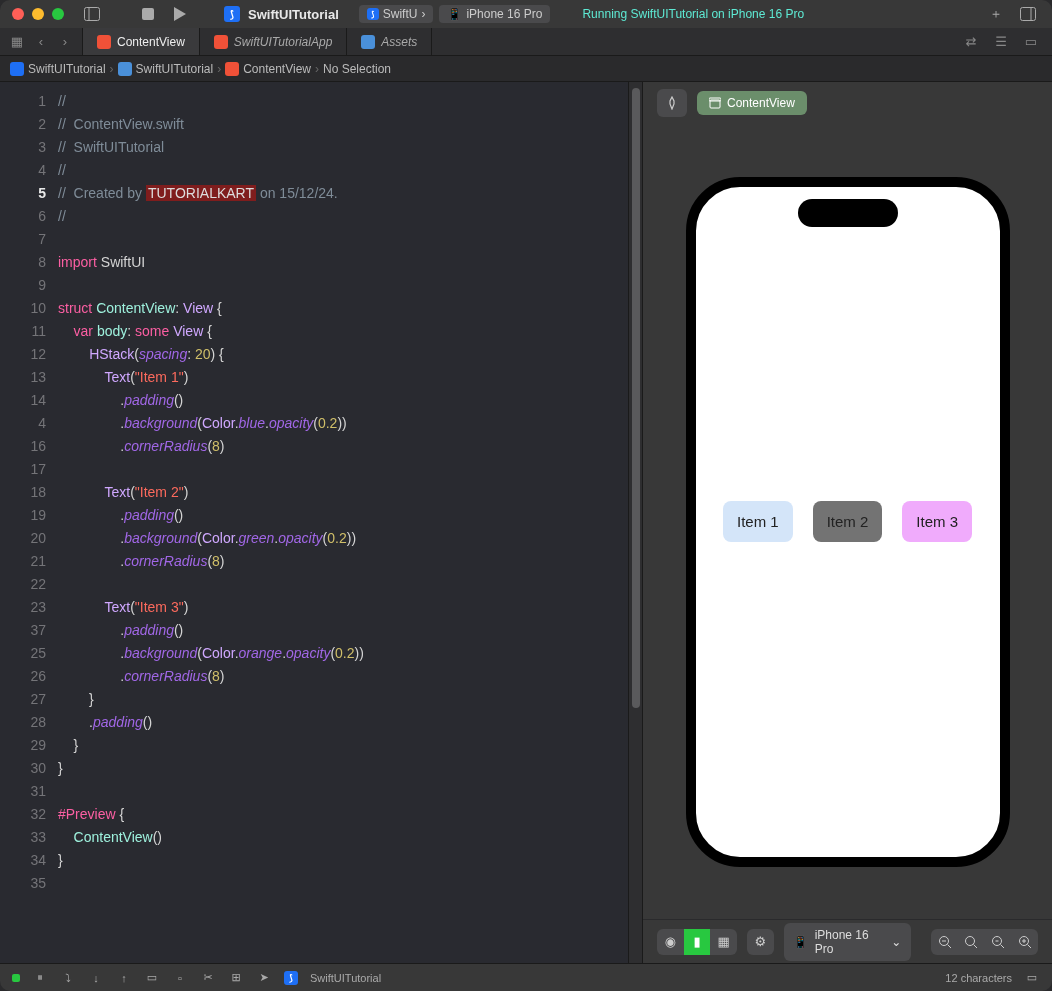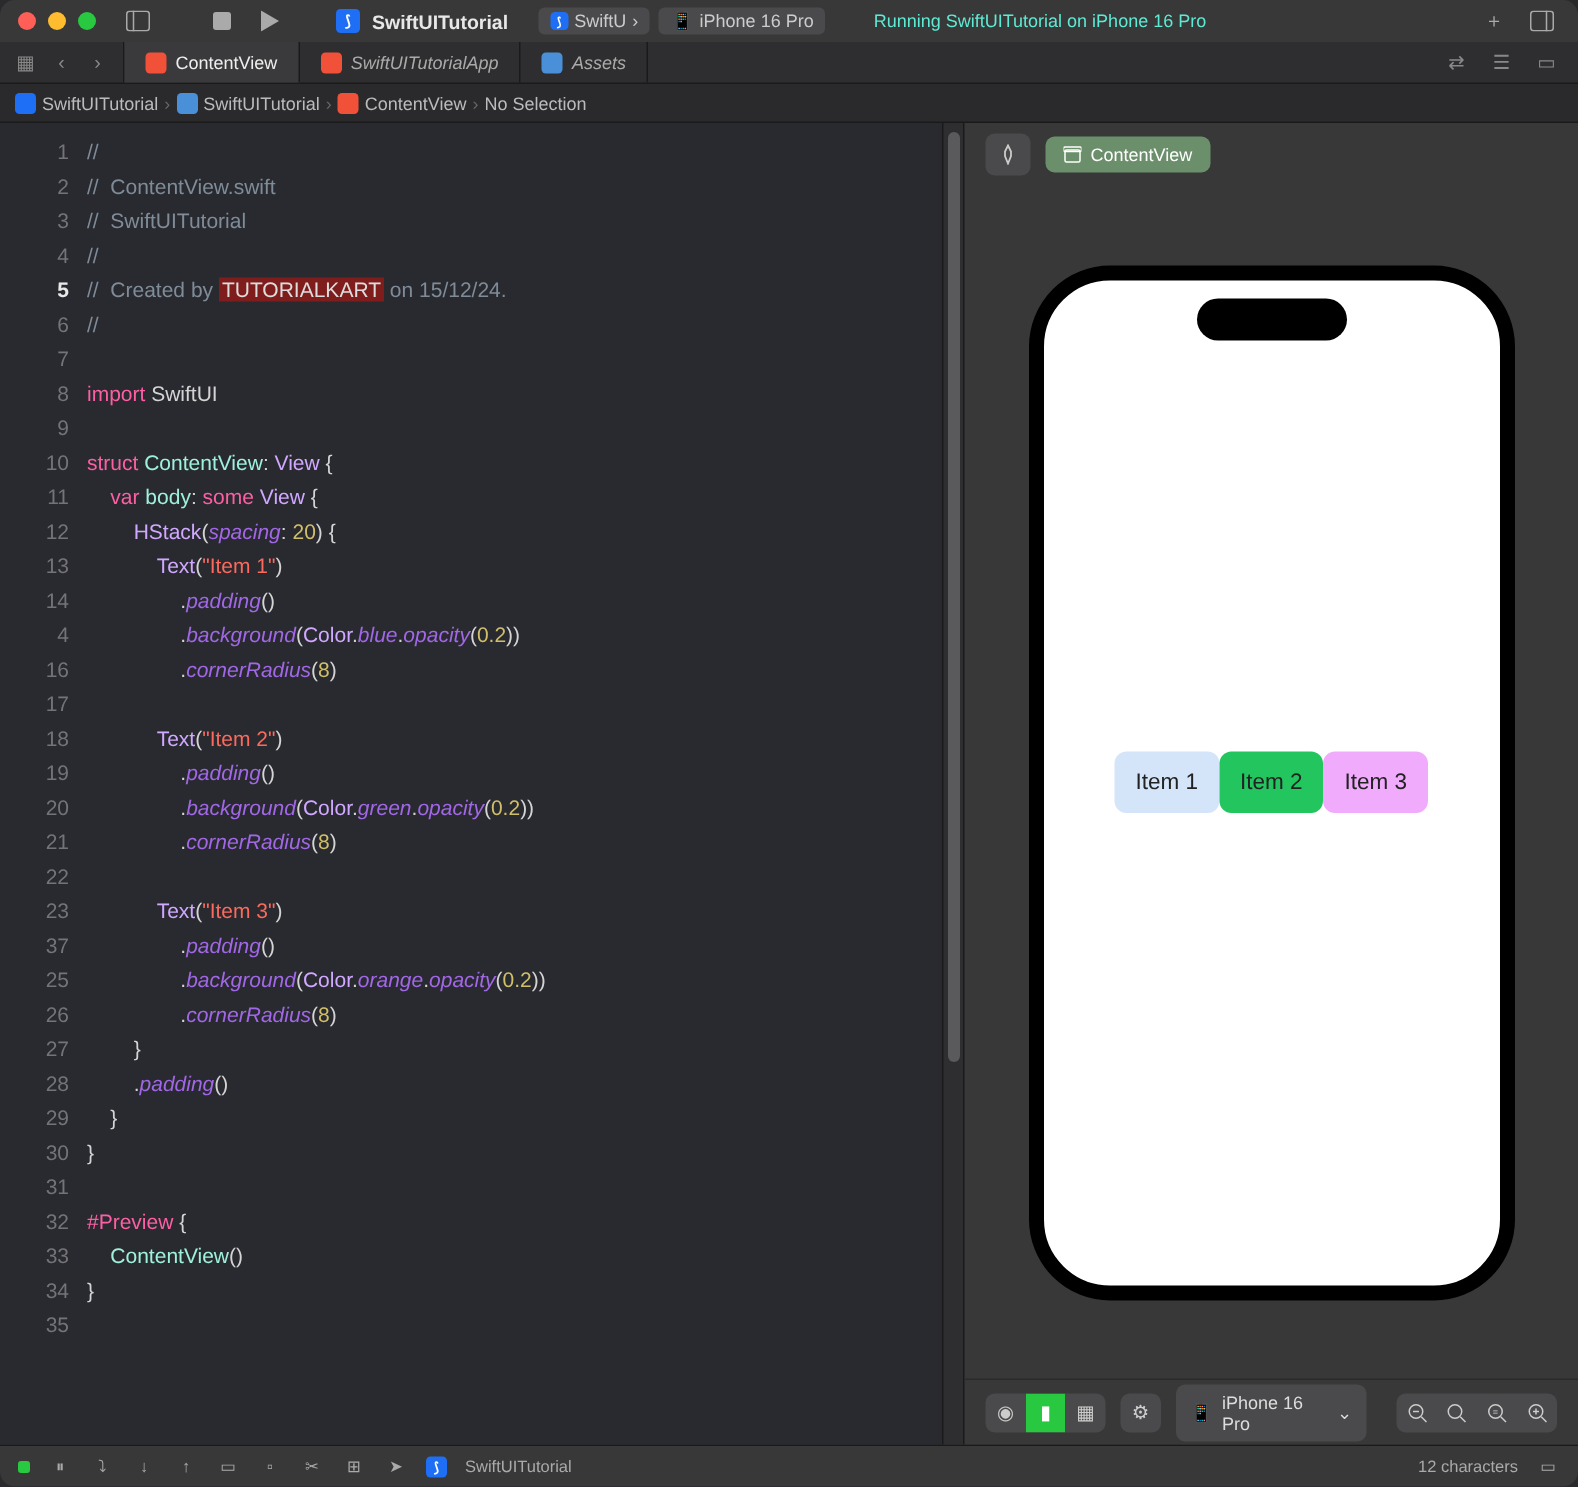--- a/index.html
+++ b/index.html
@@ -58,23 +58,23 @@
 .c-hl{background:#7f1d1d; color:#ddd; padding:0 2px;}
 
 
 .preview { width:410px; background:#383838; display:flex; flex-direction:column; border-left:1px solid #1a1a1a; }
 .preview-top { height:42px; display:flex; align-items:center; gap:10px; padding:0 14px; }
 .pin-btn { width:30px; height:28px; background:#4a4a4c; border-radius:6px; display:flex; align-items:center; justify-content:center; color:#ccc; }
 .preview-chip { background:#6b8e6b; color:#fff; padding:5px 12px; border-radius:6px; display:flex; align-items:center; gap:6px; font-size:12px; }
 .canvas-area { flex:1; display:flex; align-items:center; justify-content:center; padding:10px 20px 10px; }
 .phone { width:324px; height:690px; background:#fff; border:10px solid #000; border-radius:54px; position:relative; display:flex; align-items:center; justify-content:center; }
 .notch { position:absolute; top:12px; left:50%; transform:translateX(-50%); width:100px; height:28px; background:#000; border-radius:16px; }
-.hstack { display:flex; }
+.hstack { display:flex; gap:20px; }
 .item { padding:12px 14px; border-radius:8px; font-size:15px; color:#222; }
-.item1{background:#d4e5f9;} .item2{background:#22c55e;} .item3{background:#f0abfc;}
+.item1{background:#d4e5f9;} .item2{background:#737373;} .item3{background:#f0abfc;}
 
 .preview-bottom { height:44px; display:flex; align-items:center; gap:10px; padding:0 14px; border-top:1px solid #2a2a2c; }
 .pb-group { display:flex; gap:0; background:#4a4a4c; border-radius:6px; overflow:hidden; }
 .pb-btn { width:28px; height:26px; display:flex; align-items:center; justify-content:center; color:#ccc; }
 .pb-btn.active { background:#28c840; color:#fff; }
 .pb-device { background:#4a4a4c; padding:5px 10px; border-radius:6px; color:#ddd; font-size:12px; display:flex; align-items:center; gap:6px; }
 .pb-spacer{flex:1;}
 
 
 .statusbar { height:28px; background:#383838; display:flex; align-items:center; padding:0 12px; gap:12px; border-top:1px solid #1a1a1a; border-bottom-left-radius:10px; border-bottom-right-radius:10px; font-size:11px; color:#aaa; }

